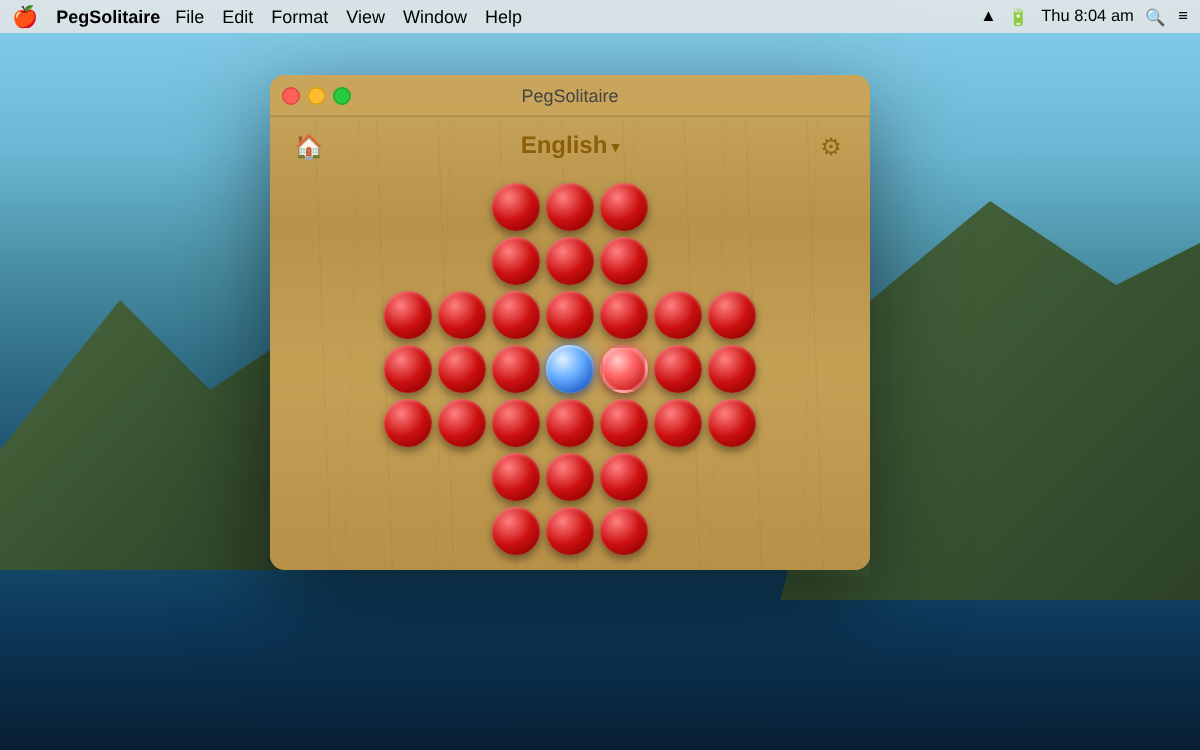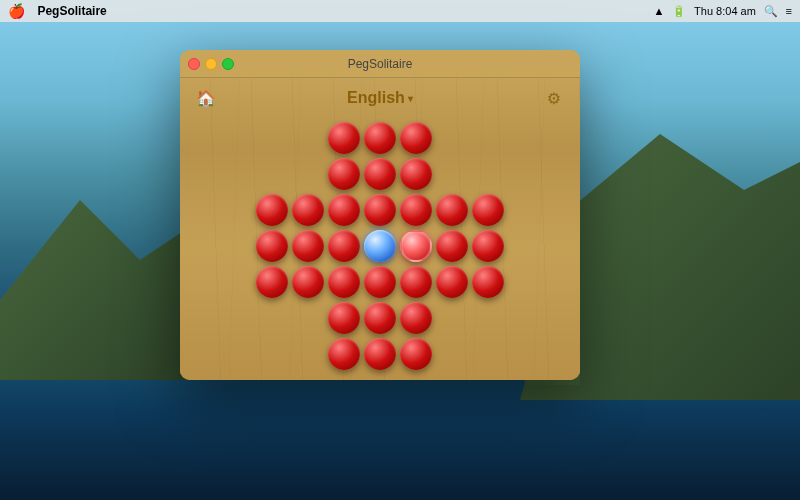--- a/index.html
+++ b/index.html
@@ -287,20 +287,28 @@
 
 <div class="desktop-bg"></div>
 <div class="sea"></div>
 <div class="mountain-left"></div>
 <div class="mountain-right"></div>
 <div class="island-small"></div>
 
 <div class="menu-bar">
   <span class="menu-bar-apple">🍎</span>
   <span class="menu-bar-app">PegSolitaire</span>
+  <div class="menu-bar-items">
+    <span>File</span>
+    <span>Edit</span>
+    <span>Format</span>
+    <span>View</span>
+    <span>Window</span>
+    <span>Help</span>
+  </div>
   <div class="menu-bar-right">
     <span>▲</span>
     <span>🔋</span>
     <span>Thu 8:04 am</span>
     <span>🔍</span>
     <span>≡</span>
   </div>
 </div>
 
 <div class="app-window">

